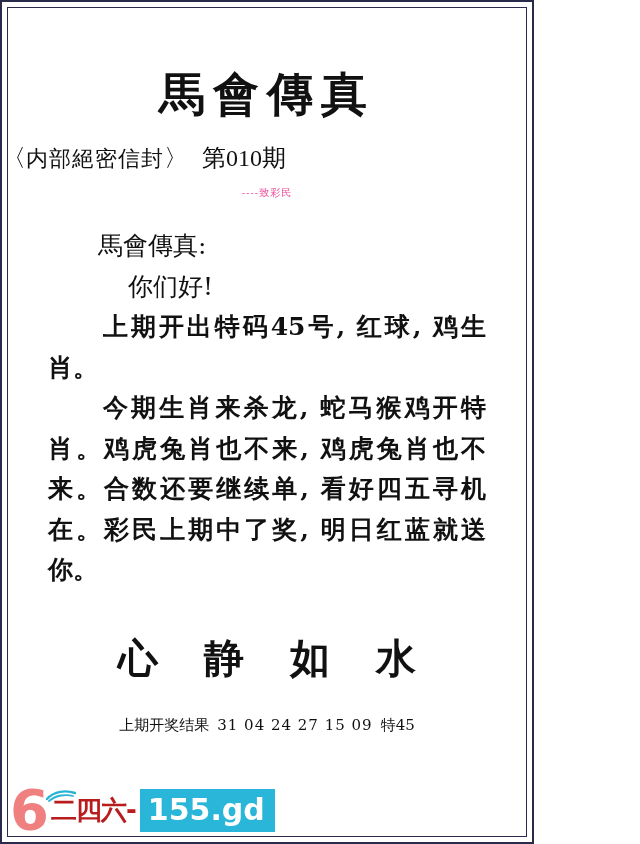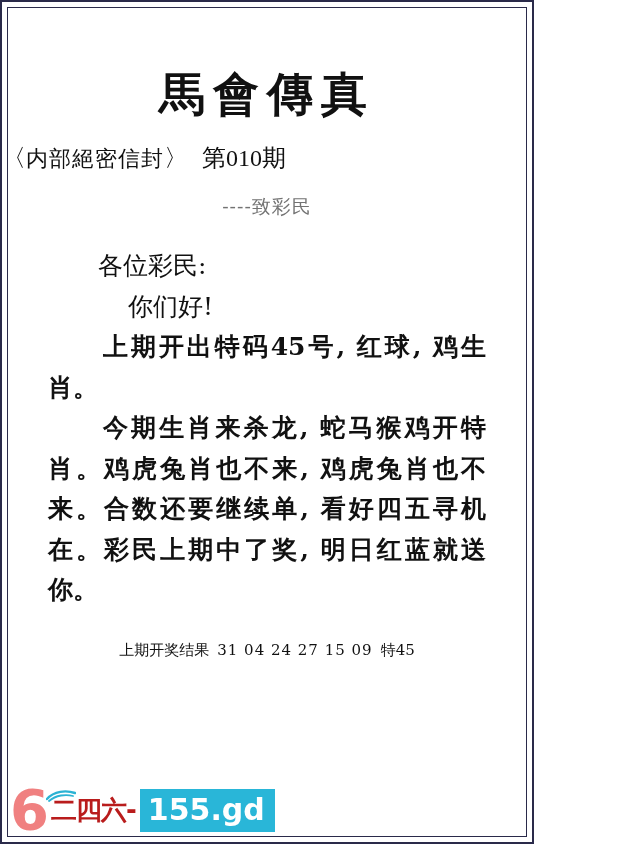--- a/index.html
+++ b/index.html
@@ -57,23 +57,23 @@
     letter-spacing: 1px;
   }
   .issue {
     font-size: 24px;
     margin-left: 14px;
     letter-spacing: 0px;
   }
 
   .dedication {
     text-align: center;
-    margin-top: 20px;
-    font-size: 19px;
-    color: #737373;
+    margin-top: 12px;
+    font-size: 10px;
+    color: #ec4899;
     letter-spacing: 1px;
   }
 
   .body-text {
     margin: 26px 46px 0 46px;
     font-size: 25px;
     line-height: 1.62;
     color: #111111;
     text-align: justify;
   }
@@ -153,26 +153,27 @@
 
   <div class="title">馬會傳真</div>
 
   <div class="subtitle-row">
     <span class="subtitle-bracket">〈</span><span class="subtitle-main">内部絕密信封</span><span class="subtitle-bracket">〉</span><span class="issue">第010期</span>
   </div>
 
   <div class="dedication">----致彩民</div>
 
   <div class="body-text">
-    <p class="p-indent-1">各位彩民:</p>
+    <p class="p-indent-1">馬會傳真:</p>
     <p class="p-indent-2">你们好!</p>
     <p class="p-indent-3">上期开出特码45号, 红球, 鸡生肖。</p>
     <p class="p-indent-3">今期生肖来杀龙, 蛇马猴鸡开特肖。鸡虎兔肖也不来, 鸡虎兔肖也不来。合数还要继续单, 看好四五寻机在。彩民上期中了奖, 明日红蓝就送你。</p>
   </div>
 
+  <div class="slogan">心 静 如 水</div>
 
   <div class="result-line">
     <span class="result-label">上期开奖结果</span><span class="result-nums">31 04 24 27 15 09</span><span class="result-special">特</span><span class="result-special-num">45</span>
   </div>
 
   <div class="logo">
     <span class="logo-6">6</span>
     <span class="logo-cn">二四六</span>
     <span class="logo-cn">-</span>
     <span class="logo-domain">155.gd</span>

